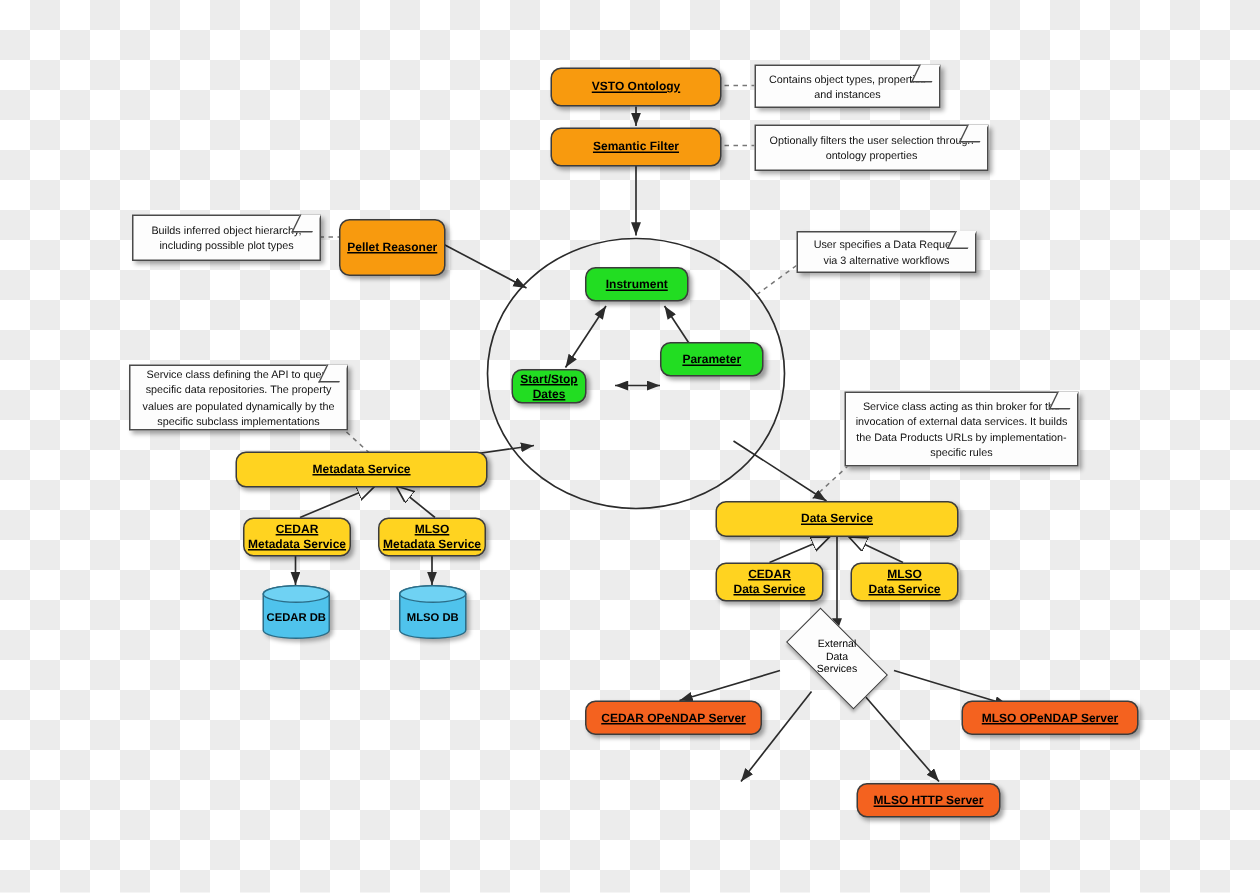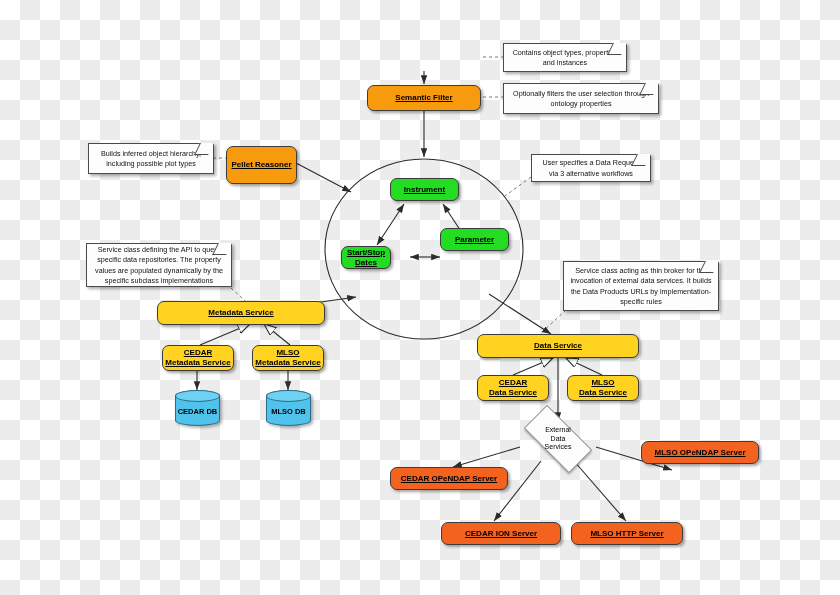--- a/index.html
+++ b/index.html
@@ -193,20 +193,23 @@
     <line x1="602" y1="375" x2="566" y2="358" stroke="#2b2b2b" stroke-width="1.1" marker-end="url(#inherit)"></line>
 
     <line x1="558" y1="358" x2="558" y2="421" stroke="#2b2b2b" stroke-width="1.1" marker-end="url(#arw)"></line>
 
     <line x1="520" y1="447" x2="453" y2="467" stroke="#2b2b2b" stroke-width="1.1" marker-end="url(#arw)"></line>
     <line x1="596" y1="447" x2="672" y2="470" stroke="#2b2b2b" stroke-width="1.1" marker-end="url(#arw)"></line>
     <line x1="541" y1="461" x2="494" y2="521" stroke="#2b2b2b" stroke-width="1.1" marker-end="url(#arw)"></line>
     <line x1="574" y1="461" x2="626" y2="521" stroke="#2b2b2b" stroke-width="1.1" marker-end="url(#arw)"></line>
   </svg>
 
+  <div class="node n-orange" style="left:367px; top:45px; width:114px; height:26px;">
+    <span>VSTO Ontology</span>
+  </div>
 
   <div class="node n-orange" style="left:367px; top:85px; width:114px; height:26px;">
     <span>Semantic Filter</span>
   </div>
 
   <div class="node n-orange" style="left:226px; top:146px; width:71px; height:38px;">
     <span>Pellet Reasoner</span>
   </div>
 
   <div class="node n-green" style="left:390px; top:178px; width:69px; height:23px;">
@@ -269,29 +272,26 @@
       <span>External</span>
       <span>Data</span>
       <span>Services</span>
     </div>
   </div>
 
   <div class="node n-red" style="left:390px; top:467px; width:118px; height:23px;">
     <span>CEDAR OPeNDAP Server</span>
   </div>
 
-  <div class="node n-red" style="left:641px; top:441px; width:118px; height:23px;">
+  <div class="node n-red" style="left:641px; top:467px; width:118px; height:23px;">
     <span>MLSO OPeNDAP Server</span>
   </div>
 
-  <div class="node n-red" style="left:441px; top:522px; width:120px; height:23px;">
-    <span>CEDAR ION Server</span>
-  </div>
-
-  <div class="node n-red" style="left:571px; top:522px; width:112px; height:23px;">
+
+  <div class="node n-red" style="left:571px; top:522px; width:96px; height:23px;">
     <span>MLSO HTTP Server</span>
   </div>
 
   <div class="note" style="left:503px; top:43px; width:124px; height:29px;">
     <span>Contains object types, properties and instances</span>
   </div>
 
   <div class="note" style="left:503px; top:83px; width:156px; height:31px;">
     <span>Optionally filters the user selection through ontology properties</span>
   </div>

